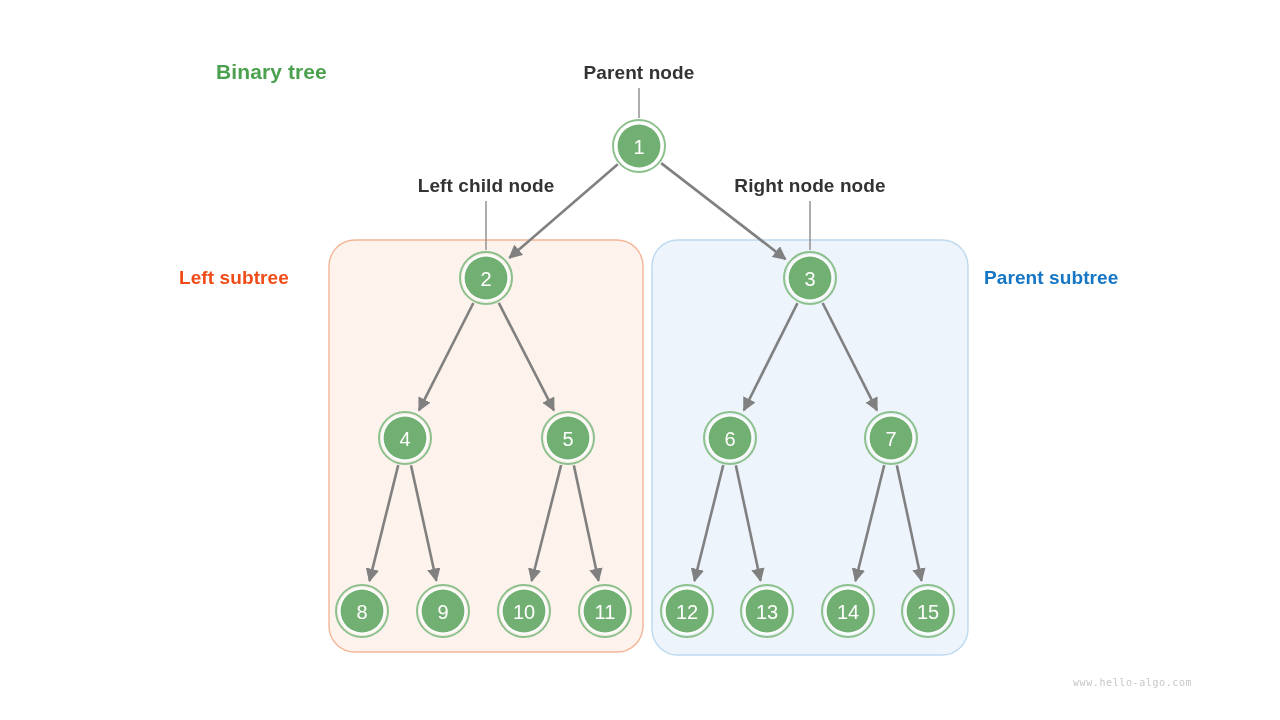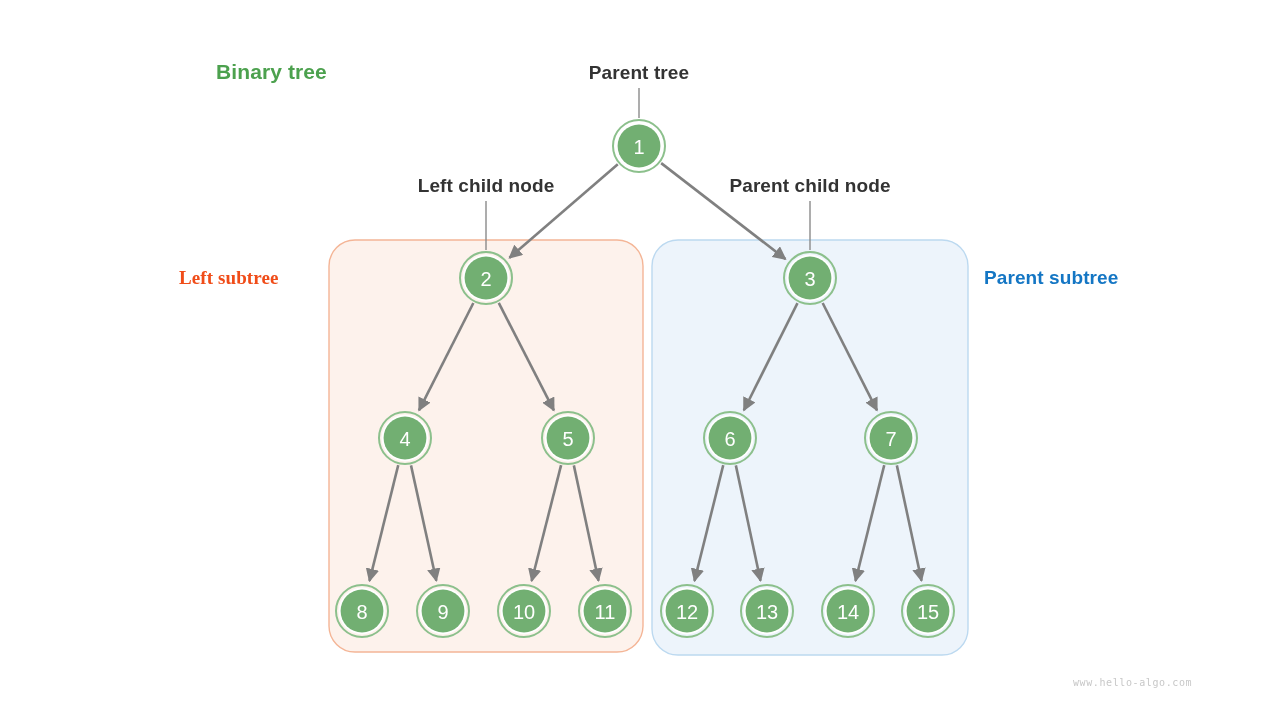--- a/index.html
+++ b/index.html
@@ -190,22 +190,22 @@
         <g>
           <circle cx="928" cy="611" r="26" fill="none" stroke="#8CC08C" stroke-width="2"></circle>
           <circle cx="928" cy="611" r="23.4" fill="#ffffff" stroke="none"></circle>
           <circle cx="928" cy="611" r="21.4" fill="#72AF72" stroke="none"></circle>
           <text x="928" y="612" class="node-text">15</text>
         </g>
       </g>
   </svg>
 
   <div id="labels-layer">
-      <div class="label label-anno" style="left: 639px; top: 73px; transform: translate(-50%, -50%);">Parent tree</div>
+      <div class="label label-anno" style="left: 639px; top: 73px; transform: translate(-50%, -50%);">Parent node</div>
       <div class="label label-anno" style="left: 486px; top: 186px; transform: translate(-50%, -50%);">Left child node</div>
-      <div class="label label-anno" style="left: 810px; top: 186px; transform: translate(-50%, -50%);">Parent child node</div>
+      <div class="label label-anno" style="left: 810px; top: 186px; transform: translate(-50%, -50%);">Right node node</div>
       <div class="label label-title" style="left: 179px; top: 60px; margin-left: 37px;">Binary tree</div>
-      <div class="label label-left-subtree" style="left: 179px; top: 267px; font-family: Liberation Serif, serif;">Left subtree</div>
+      <div class="label label-left-subtree" style="left: 179px; top: 267px;">Left subtree</div>
       <div class="label label-right-subtree" style="left: 984px; top: 267px;">Parent subtree</div>
     </div>
 
   <div class="watermark" style="left:1073px; top:677px;">www.hello-algo.com</div>
 </div>
 
 </body></html>

